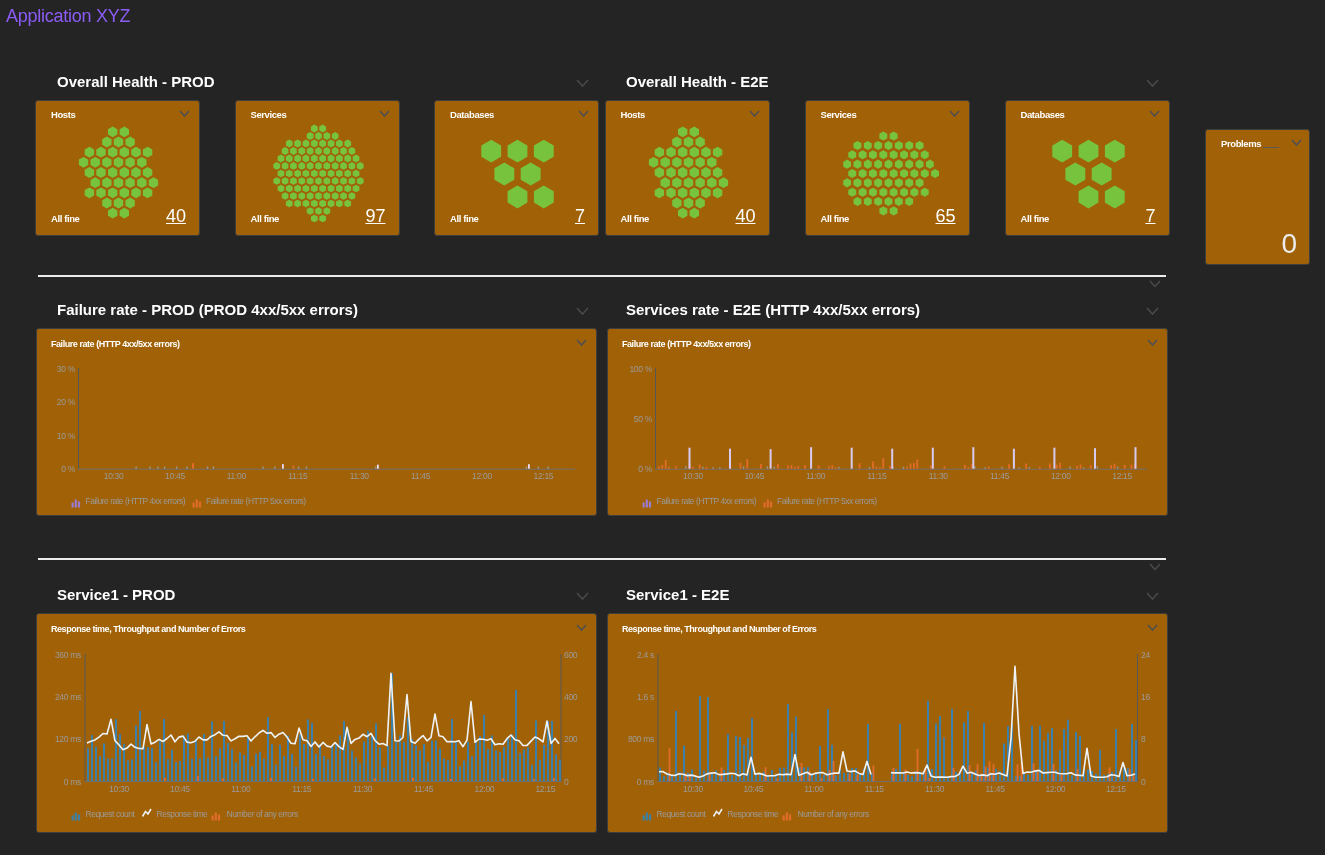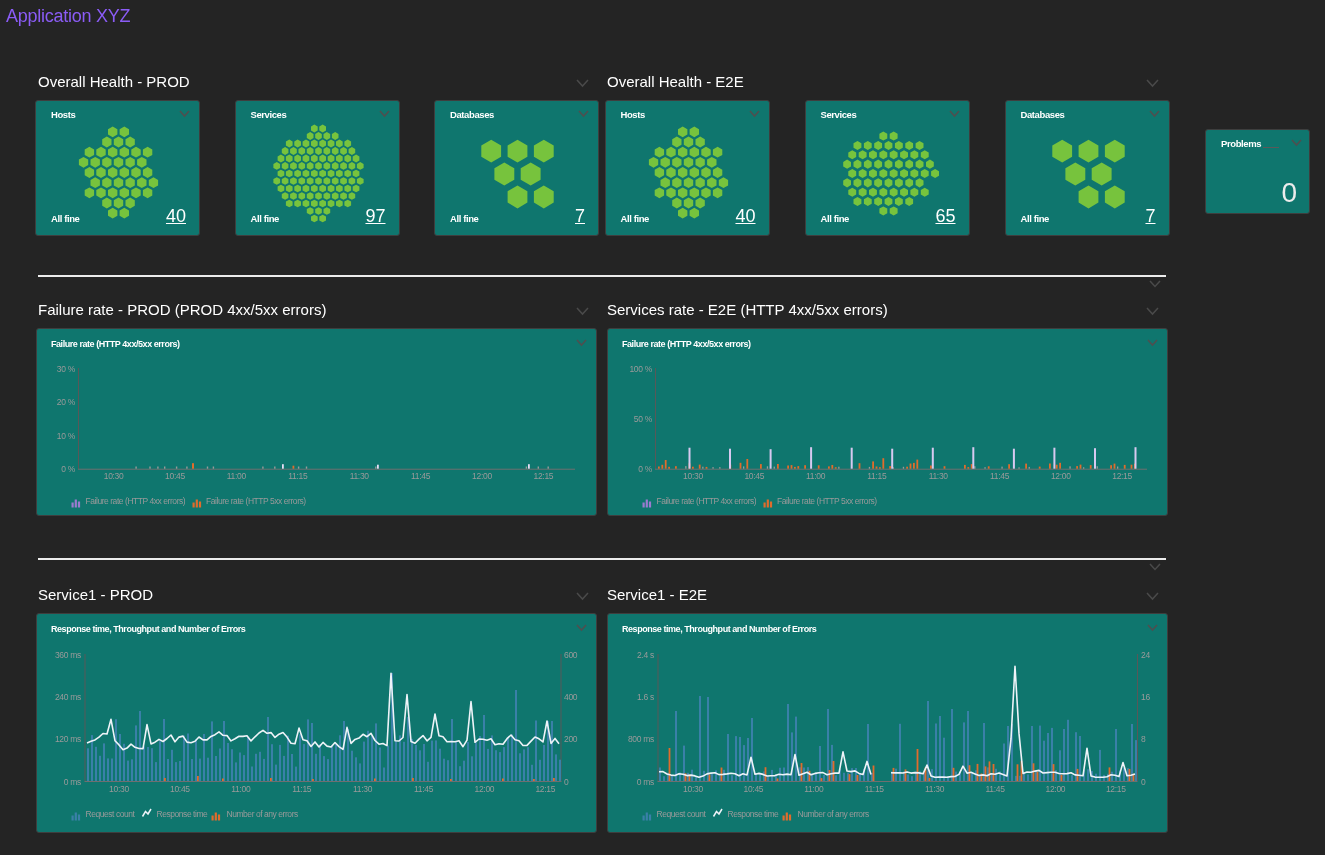--- a/index.html
+++ b/index.html
@@ -1,19 +1,19 @@
 <!DOCTYPE html>
 <html><head><meta charset="utf-8">
 <style>
 * { margin:0; padding:0; box-sizing:border-box; }
 html,body { width:1325px; height:855px; background:#242424; overflow:hidden;
   font-family:"Liberation Sans", sans-serif; position:relative; }
 .apptitle { position:absolute; left:6px; top:6px; font-size:18px; letter-spacing:-0.25px; color:#8b5cf6; }
-.shead { position:absolute; font-size:15px; font-weight:normal; color:#ffffff; }
-.tile { position:absolute; background:#0f766e; border:1px solid #3e3e3e; border-radius:3px;text-align:center; }
+.shead { position:absolute; font-size:15px; font-weight:bold; color:#ffffff;margin-left:19px; }
+.tile { position:absolute; background:#a16207; border:1px solid #3e3e3e; border-radius:3px;text-align:center; }
 .ttitle { position:absolute; left:15px; top:8px; font-size:9.5px; letter-spacing:-0.4px; font-weight:bold; color:#ffffff; }
 .allfine { position:absolute; left:15px; bottom:11px; font-size:9.5px; letter-spacing:-0.4px; font-weight:bold; color:#ffffff; }
 .tnum { position:absolute; right:13px; bottom:8px; font-size:18px; font-weight:normal; color:#ffffff;text-decoration:underline; }
 .pnum { position:absolute; right:12px; bottom:4px; font-size:28px; font-weight:300; color:#ececec; }
 </style></head>
 <body>
 <div class="apptitle">Application XYZ</div>
 <div class="shead" style="left:38px;top:73px">Overall Health - PROD</div>
 <svg style="position:absolute;left:576px;top:79px" width="13" height="8.82">
     <path d="M1,1 L6.5,7.050000000000001 L12,1" fill="none" stroke="#4a4a4a" stroke-width="1.5"></path>
@@ -81,21 +81,21 @@
     <div class="ttitle">Databases</div>
     <svg style="position:absolute;left:143px;top:9px" width="11" height="7.58">
       <path d="M1,1 L5.5,5.95 L10,1" fill="none" stroke="#4f4f4f" stroke-width="1.6"></path>
     </svg>
     <svg width="165" height="136" style="position:absolute;left:0;top:0">
       <path d="M56.2,38.7 L46.3,44.4 L46.3,55.8 L56.2,61.5 L66.1,55.8 L66.1,44.4 Z M82.5,38.7 L72.6,44.4 L72.6,55.8 L82.5,61.5 L92.4,55.8 L92.4,44.4 Z M108.8,38.7 L98.9,44.4 L98.9,55.8 L108.8,61.5 L118.7,55.8 L118.7,44.4 Z M69.3,61.5 L59.4,67.3 L59.4,78.7 L69.3,84.5 L79.3,78.7 L79.3,67.3 Z M95.7,61.5 L85.7,67.3 L85.7,78.7 L95.7,84.5 L105.6,78.7 L105.6,67.3 Z M82.5,84.5 L72.6,90.2 L72.6,101.6 L82.5,107.4 L92.4,101.6 L92.4,90.2 Z M108.8,84.5 L98.9,90.2 L98.9,101.6 L108.8,107.4 L118.7,101.6 L118.7,90.2 Z" fill="#77c33d"></path>
     </svg>
     <div class="allfine">All fine</div>
     <div class="tnum">7</div>
   </div>
-<div class="tile" style="left:1205px;top:129px;width:105px;height:85px">
+<div class="tile" style="left:1205px;top:129px;width:105px;height:136px">
     <div class="ttitle">Problems</div>
     <div style="position:absolute;left:57px;top:17px;width:16px;height:1px;background:#5a5a5a"></div>
     <svg style="position:absolute;left:85px;top:9px" width="11" height="7.58">
       <path d="M1,1 L5.5,5.95 L10,1" fill="none" stroke="#4f4f4f" stroke-width="1.6"></path>
     </svg>
     <div class="pnum">0</div>
   </div>
 <div style="position:absolute;left:38px;top:275px;width:1128px;height:2px;background:#ececec"></div>
 <svg style="position:absolute;left:1149px;top:280px" width="12" height="8.2">
     <path d="M1,1 L6.0,6.5 L11,1" fill="none" stroke="#4a4a4a" stroke-width="1.5"></path>

